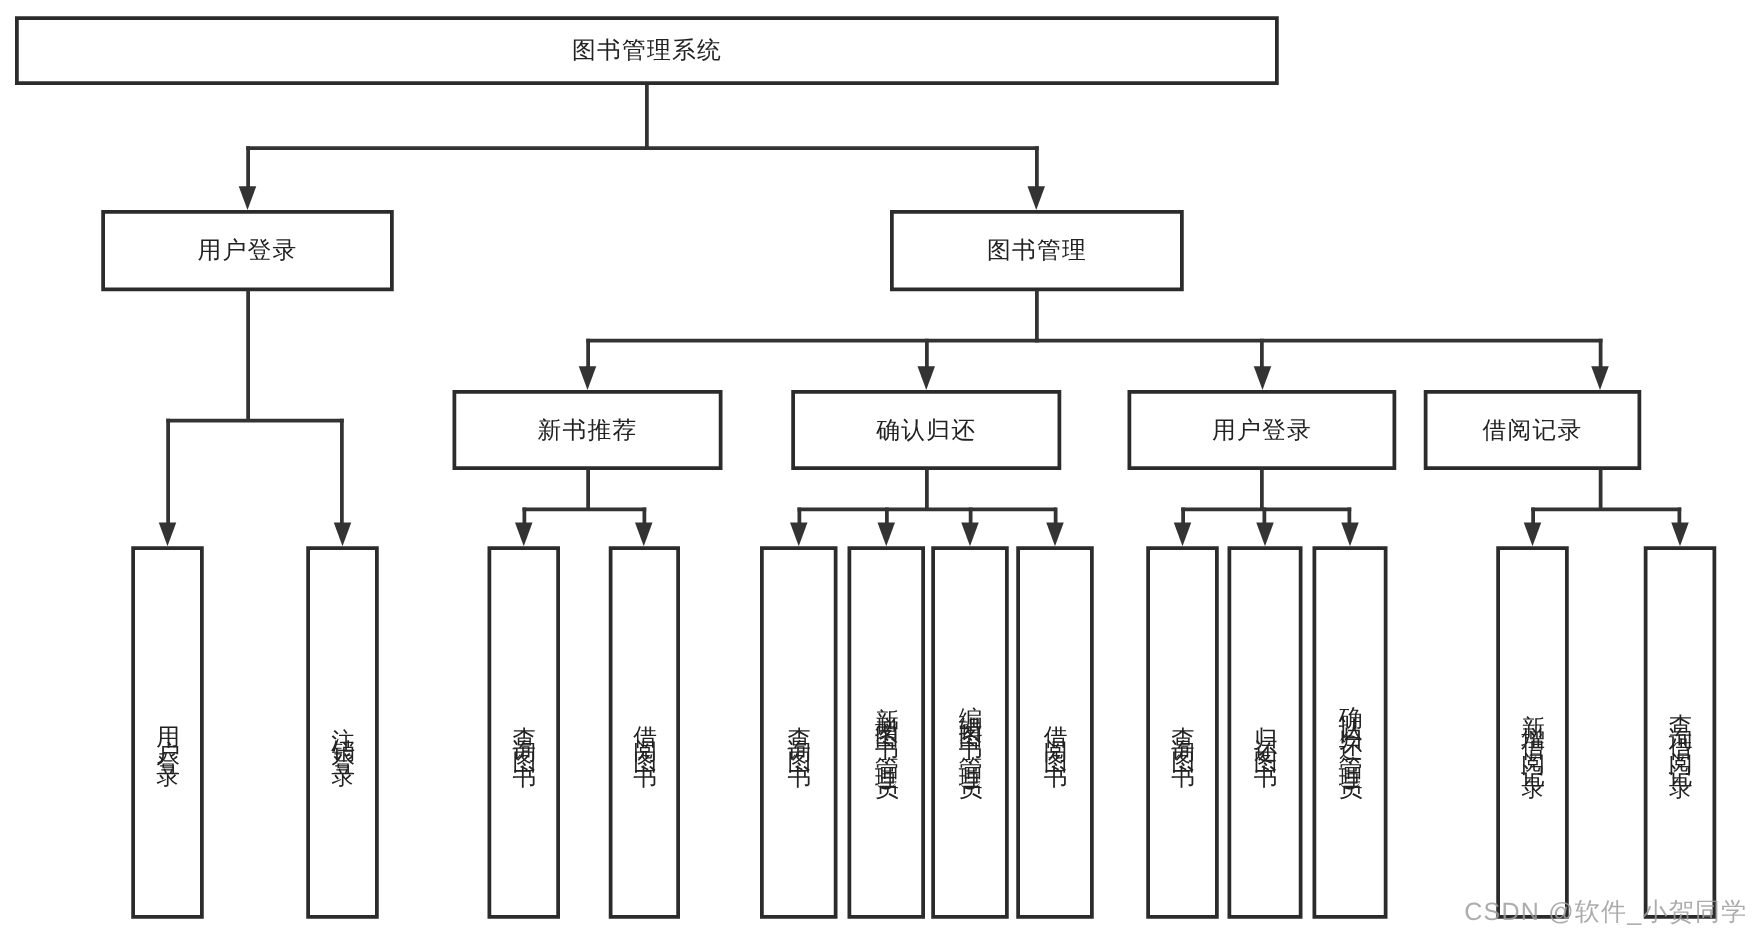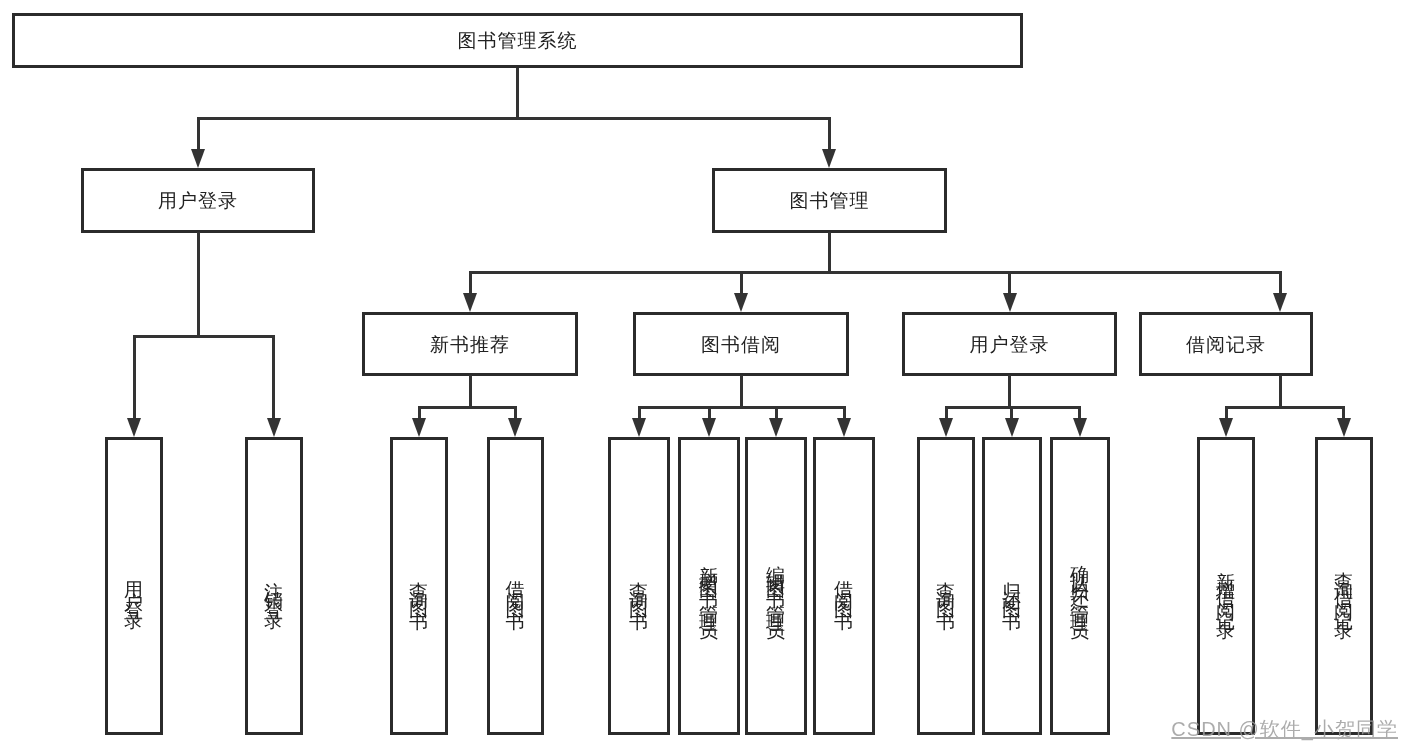--- a/index.html
+++ b/index.html
@@ -49,35 +49,34 @@
   .watermark {
     position: absolute;
     top: 716px;
     right: 7px;
     font-size: 20px;
     color: #9e9e9e;
     opacity: 0.85;
     letter-spacing: 1px;
     white-space: nowrap;
     z-index: 5;
-    text-decoration: underline;
   }
 </style>
 </head>
 <body>
 
 <div id="canvas">
 
   <div class="box hbox" style="left:12px; top:13px; width:1011px; height:55px;">图书管理系统</div>
 
   <div class="box hbox" style="left:81px; top:168px; width:234px; height:65px;">用户登录</div>
   <div class="box hbox" style="left:362px; top:312px; width:216px; height:64px;">新书推荐</div>
 
   <div class="box hbox" style="left:712px; top:168px; width:235px; height:65px;">图书管理</div>
-  <div class="box hbox" style="left:633px; top:312px; width:216px; height:64px;">图书借阅</div>
+  <div class="box hbox" style="left:633px; top:312px; width:216px; height:64px;">确认归还</div>
   <div class="box hbox" style="left:902px; top:312px; width:215px; height:64px;">用户登录</div>
   <div class="box hbox" style="left:1139px; top:312px; width:174px; height:64px;">借阅记录</div>
 
   <div class="box vbox" style="left:105px; top:437px; width:58px; height:298px;">用户登录</div>
   <div class="box vbox" style="left:245px; top:437px; width:58px; height:298px;">注销登录</div>
 
   <div class="box vbox" style="left:390px; top:437px; width:58px; height:298px;">查询图书</div>
   <div class="box vbox" style="left:487px; top:437px; width:57px; height:298px;">借阅图书</div>
 
   <div class="box vbox" style="left:608px; top:437px; width:62px; height:298px;">查询图书</div>

